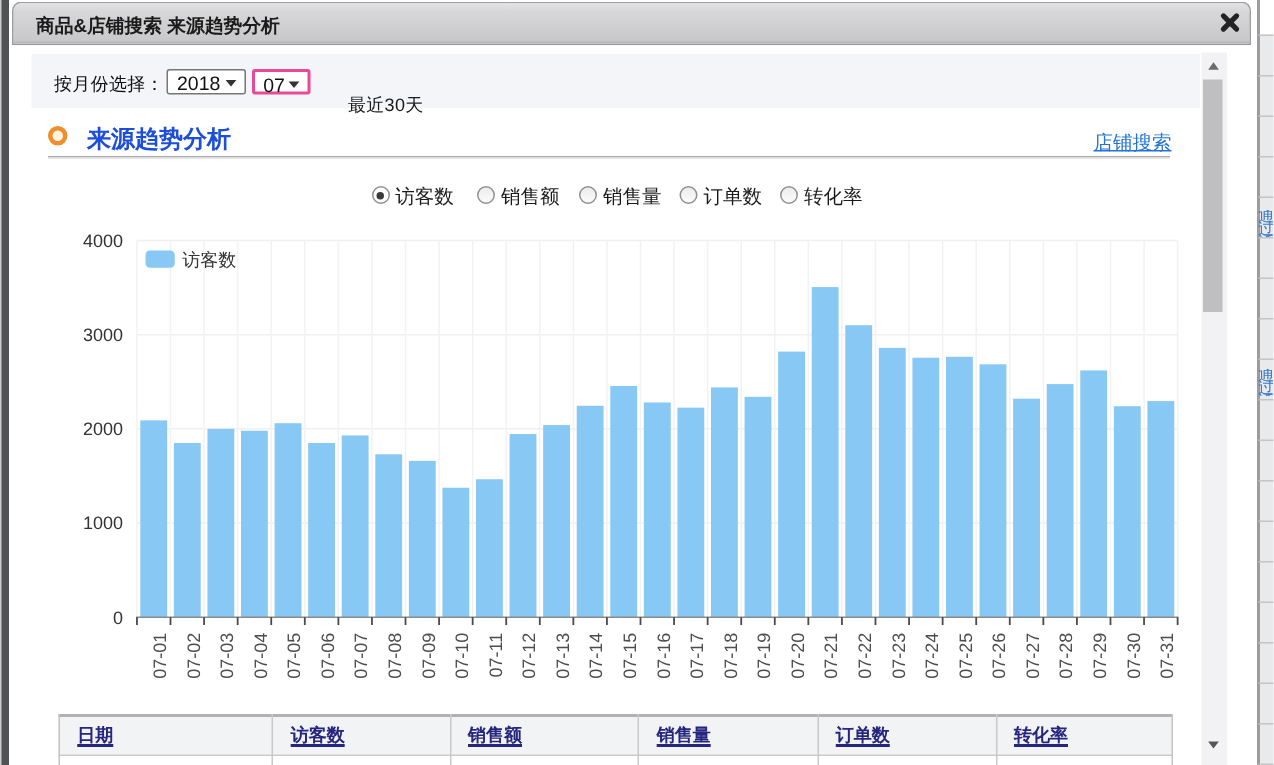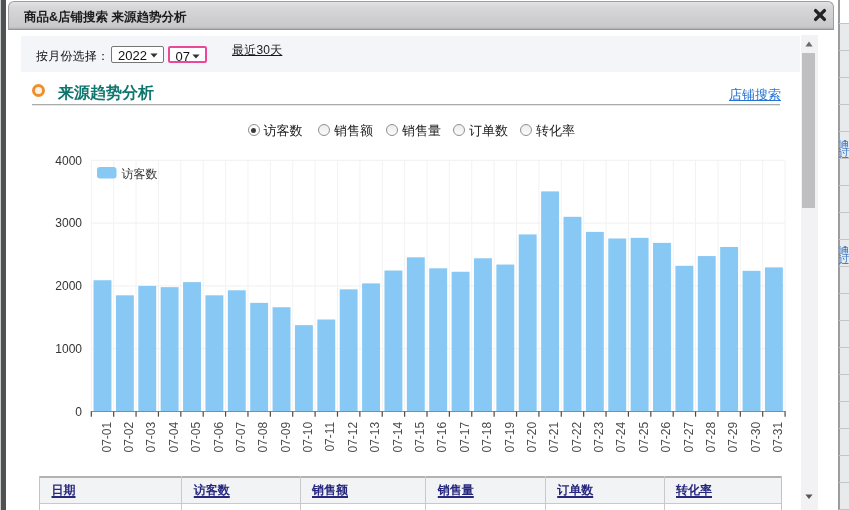--- a/index.html
+++ b/index.html
@@ -41,35 +41,35 @@
      border:1px solid #9e9ea0;border-bottom:1px solid #969698;box-sizing:border-box;"></div>
 <div class="abs" style="left:24px;top:8.5px;font-size:12.5px;font-weight:bold;color:#1b1b1b">商品&amp;店铺搜索 来源趋势分析</div>
 <svg class="abs" style="left:813px;top:8px" width="14" height="14" viewBox="0 0 14 14">
   <line x1="2.6" y1="2.6" x2="11.4" y2="11.4" stroke="#222" stroke-width="3.4" stroke-linecap="round"></line>
   <line x1="11.4" y1="2.6" x2="2.6" y2="11.4" stroke="#222" stroke-width="3.4" stroke-linecap="round"></line>
 </svg>
 
 <div class="abs" style="left:21px;top:36px;width:779px;height:36px;background:#f4f5f9"></div>
 <div class="abs" style="left:36px;top:47.5px;font-size:12px;font-weight:normal;color:#111;letter-spacing:0.2px">按月份选择：</div>
 <div class="abs" style="left:111px;top:46px;width:53px;height:17px;background:#fff;border:1px solid #767676;border-radius:2px;box-sizing:border-box">
-  <span style="position:absolute;left:6px;top:1px;font-size:13px;color:#111">2022</span>
+  <span style="position:absolute;left:6px;top:1px;font-size:13px;color:#111">2018</span>
   <svg style="position:absolute;right:5px;top:6px" width="8" height="5" viewBox="0 0 8 5">
       <path d="M0.4 0.4 L7.6 0.4 L4 4.6 Z" fill="#333"></path>
     </svg>
 </div>
 <div class="abs" style="left:167.5px;top:46px;width:39px;height:17px;background:#fff;border:2px solid #ec4899;border-radius:2px;box-sizing:border-box">
   <span style="position:absolute;left:6px;top:1px;font-size:13px;color:#111">07</span>
   <svg style="position:absolute;right:5px;top:6px" width="8" height="5" viewBox="0 0 8 5">
       <path d="M0.4 0.4 L7.6 0.4 L4 4.6 Z" fill="#333"></path>
     </svg>
 </div>
-<div class="abs" style="left:232px;top:42px;font-size:12px;color:#1a1a1a;text-decoration:underline;letter-spacing:0.2px">最近30天</div>
+<div class="abs" style="left:232px;top:62px;font-size:12px;color:#1a1a1a;letter-spacing:0.2px">最近30天</div>
 
 <div class="abs" style="left:32px;top:84px;width:13px;height:13px;border-radius:50%;border:3.5px solid #EE8F2F;background:#fdf3e3;box-sizing:border-box"></div>
-<div class="abs" style="left:58px;top:82.5px;font-size:16px;font-weight:bold;color:#0f766e">来源趋势分析</div>
+<div class="abs" style="left:58px;top:82.5px;font-size:16px;font-weight:bold;color:#1d4ed8">来源趋势分析</div>
 <div class="abs" style="left:729px;top:86px;font-size:13px;color:#2273d7;text-decoration:underline">店铺搜索</div>
 <div class="abs" style="left:32px;top:104px;width:748px;height:1px;background:#ababab"></div>
 <div class="abs" style="left:32px;top:105px;width:748px;height:1px;background:#e6e6e6"></div>
 
 <div style="position:absolute;left:247.5px;top:124px;width:10px;height:10px;border-radius:50%;border:1px solid #909090;background:#fdfdfd">
     <div style="position:absolute;left:2.5px;top:2.5px;width:5px;height:5px;border-radius:50%;background:#3a3a3a"></div>
   </div>
 <div style="position:absolute;left:263.5px;top:123.5px;font-size:13px;color:#1a1a1a;line-height:13.5px">访客数</div>
 <div style="position:absolute;left:318px;top:124px;width:10px;height:10px;border-radius:50%;border:1px solid #909090;background:linear-gradient(180deg,#ececec,#fbfbfb)"></div>
 <div style="position:absolute;left:334px;top:123.5px;font-size:13px;color:#1a1a1a;line-height:13.5px">销售额</div>

